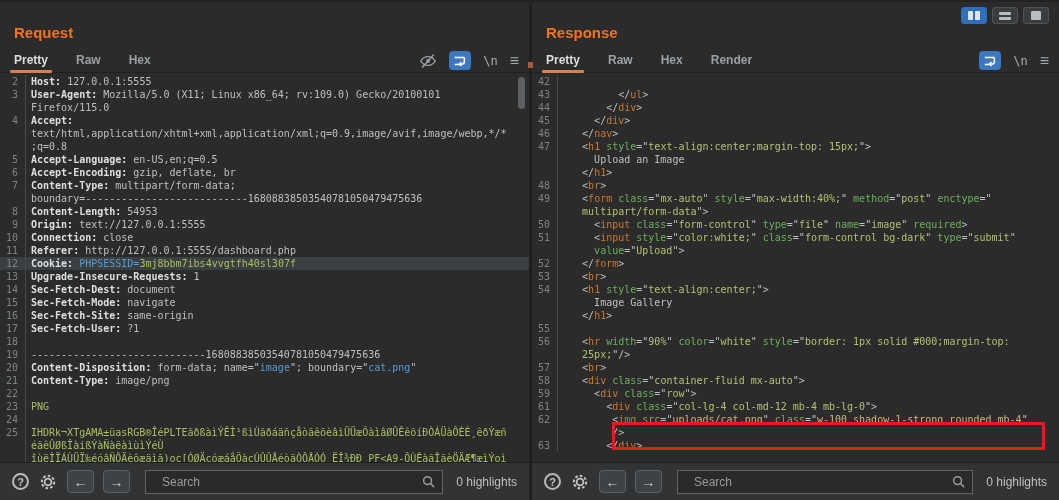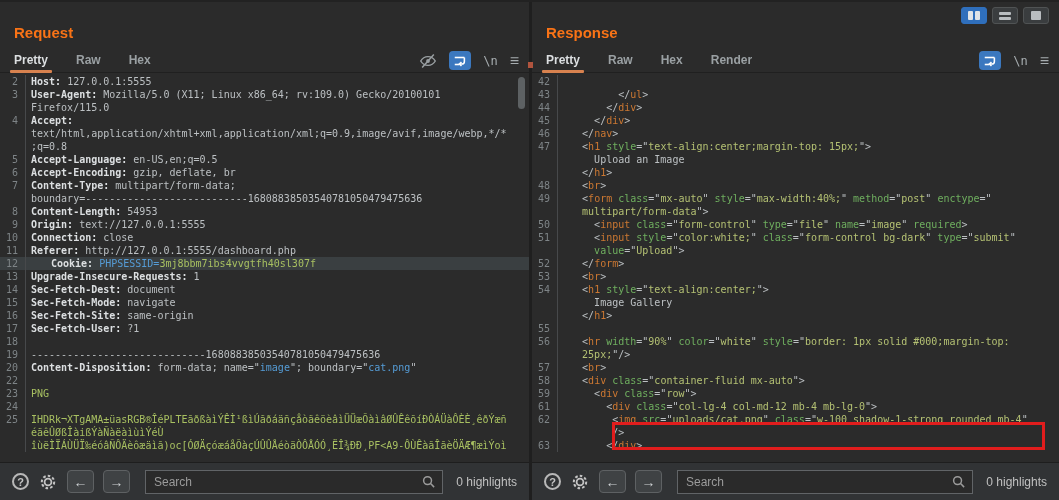--- a/index.html
+++ b/index.html
@@ -36,21 +36,21 @@
   .ticon { color:#9aa0a3; display:flex; align-items:center; justify-content:center; cursor:pointer; }
   .wrapbtn { width:22px; height:19px; background:#3b78bf; border-radius:4px; display:flex;
              align-items:center; justify-content:center; cursor:pointer; }
   .nl { font-family:"DejaVu Sans Mono", monospace; font-size:12px; color:#a7adb0; }
   .burger { font-size:16px; color:#a7adb0; line-height:1; }
 
   
   .editor { flex:1 1 auto; overflow:hidden; position:relative; padding-top:2px; background:#2b2b2b; }
   .crow { display:flex; height:13px; line-height:13px; white-space:pre;
           font-family:"DejaVu Sans Mono", monospace; font-size:10px; }
-  .crow.hl { background:#3a3f41;gap:20px; }
+  .crow.hl { background:#3a3f41; }
   .lnum { flex:0 0 26px; width:26px; text-align:right; padding-right:7px; color:#7e8487;
           border-right:1px solid #47494b; }
   .lcode { padding-left:5px; }
   .s-h { color:#dcdfe1; font-weight:bold; }
   .s-t { color:#bcc0c3; }
   .s-p { color:#bcc0c3; }
   .s-b { color:#559cd6; }
   .s-g { color:#a8c061; }
   .s-T { color:#cc7832; }
   .s-a { color:#6faf5f; }
@@ -62,21 +62,21 @@
   
   .botbar { flex:0 0 38px; height:38px; background:#313335; border-top:1px solid #1e1e1e;
             display:flex; align-items:center; padding:0 12px; gap:9px; }
   .helpbtn { width:17px; height:17px; border:2px solid #b8b8b8; border-radius:50%; color:#c4c4c4;
              font-size:11px; font-weight:bold; display:flex; align-items:center; justify-content:center; cursor:pointer; }
   .gearbtn { cursor:pointer; display:flex; align-items:center; }
   .navbtn { width:27px; height:23px; background:#3f4244; border:1px solid #5e6163; border-radius:4px;
             color:#cfd3d5; font-size:14px; display:flex; align-items:center; justify-content:center; cursor:pointer; }
   .searchwrap { flex:1 1 auto; height:24px; position:relative; margin-left:6px; }
   .searchwrap input { width:100%; height:24px; background:#2a2a2a; border:1px solid #616467; color:#cfcfcf;
-            font-size:12px; padding:0 26px 0 8px; outline:none; font-family:"Liberation Sans", sans-serif; }
+            font-size:12px; padding:0 26px 0 16px; outline:none; font-family:"Liberation Sans", sans-serif; }
   .searchwrap input::placeholder { color:#9b9b9b; }
   .mag { position:absolute; right:7px; top:4px; }
   .hlcount { flex:0 0 auto; color:#c0c0c0; font-size:12px; padding-left:4px; white-space:nowrap; }
 </style>
 </head>
 <body>
 
 <div class="app">
 
   <div class="panel left">
@@ -125,20 +125,21 @@
           <div class="crow"><span class="lnum">11</span><span class="lcode"><span class="s-h">Referer:</span><span class="s-t"> http://127.0.0.1:5555/dashboard.php</span></span></div>
           <div class="crow hl"><span class="lnum">12</span><span class="lcode"><span class="s-h">Cookie:</span><span class="s-t"> </span><span class="s-b">PHPSESSID=</span><span class="s-g">3mj8bbm7ibs4vvgtfh40sl307f</span></span></div>
           <div class="crow"><span class="lnum">13</span><span class="lcode"><span class="s-h">Upgrade-Insecure-Requests:</span><span class="s-t"> 1</span></span></div>
           <div class="crow"><span class="lnum">14</span><span class="lcode"><span class="s-h">Sec-Fetch-Dest:</span><span class="s-t"> document</span></span></div>
           <div class="crow"><span class="lnum">15</span><span class="lcode"><span class="s-h">Sec-Fetch-Mode:</span><span class="s-t"> navigate</span></span></div>
           <div class="crow"><span class="lnum">16</span><span class="lcode"><span class="s-h">Sec-Fetch-Site:</span><span class="s-t"> same-origin</span></span></div>
           <div class="crow"><span class="lnum">17</span><span class="lcode"><span class="s-h">Sec-Fetch-User:</span><span class="s-t"> ?1</span></span></div>
           <div class="crow"><span class="lnum">18</span><span class="lcode"></span></div>
           <div class="crow"><span class="lnum">19</span><span class="lcode"><span class="s-t">-----------------------------16808838503540781050479475636</span></span></div>
           <div class="crow"><span class="lnum">20</span><span class="lcode"><span class="s-h">Content-Disposition:</span><span class="s-t"> form-data; name=</span><span class="s-p">"</span><span class="s-b">image</span><span class="s-p">"</span><span class="s-t">; boundary=</span><span class="s-p">"</span><span class="s-b">cat.png</span><span class="s-p">"</span></span></div>
+          <div class="crow"><span class="lnum">21</span><span class="lcode"><span class="s-h">Content-Type:</span><span class="s-t"> image/png</span></span></div>
           <div class="crow"><span class="lnum">22</span><span class="lcode"></span></div>
           <div class="crow"><span class="lnum">23</span><span class="lcode"><span class="s-g">PNG</span></span></div>
           <div class="crow"><span class="lnum">24</span><span class="lcode"></span></div>
           <div class="crow"><span class="lnum">25</span><span class="lcode"><span class="s-g">IHDRk¬XTgAMA±üasRGB®ÎéPLTEãðßàìÝÊÌ¹ßìÚãðáäñçåòãêöèâìÜÜæÕàìâØÛÊêõíÐÒÁÜàÔÈÈ¸êðÝæñ</span></span></div>
           <div class="crow"><span class="lnum"></span><span class="lcode"><span class="s-g">éãêÛØßÎàißÝàÑàëàìùìÝéÙ</span></span></div>
           <div class="crow"><span class="lnum"></span><span class="lcode"><span class="s-g">îùëÌÏÁÙÜÏ‰éóâÑÔÄèôæäìã)oc[ÓØÄçóæáåÕàçÚÛÛÅéòäÒÔÅÓÓ¸ËÎ¾ÐÐ¸PF&lt;A9-ÔÙÊàãÎãèÖÄÆ¶æìÝoì</span></span></div>
         </div>
       <div class="vscroll"></div>
     </div>
     <div class="botbar">

